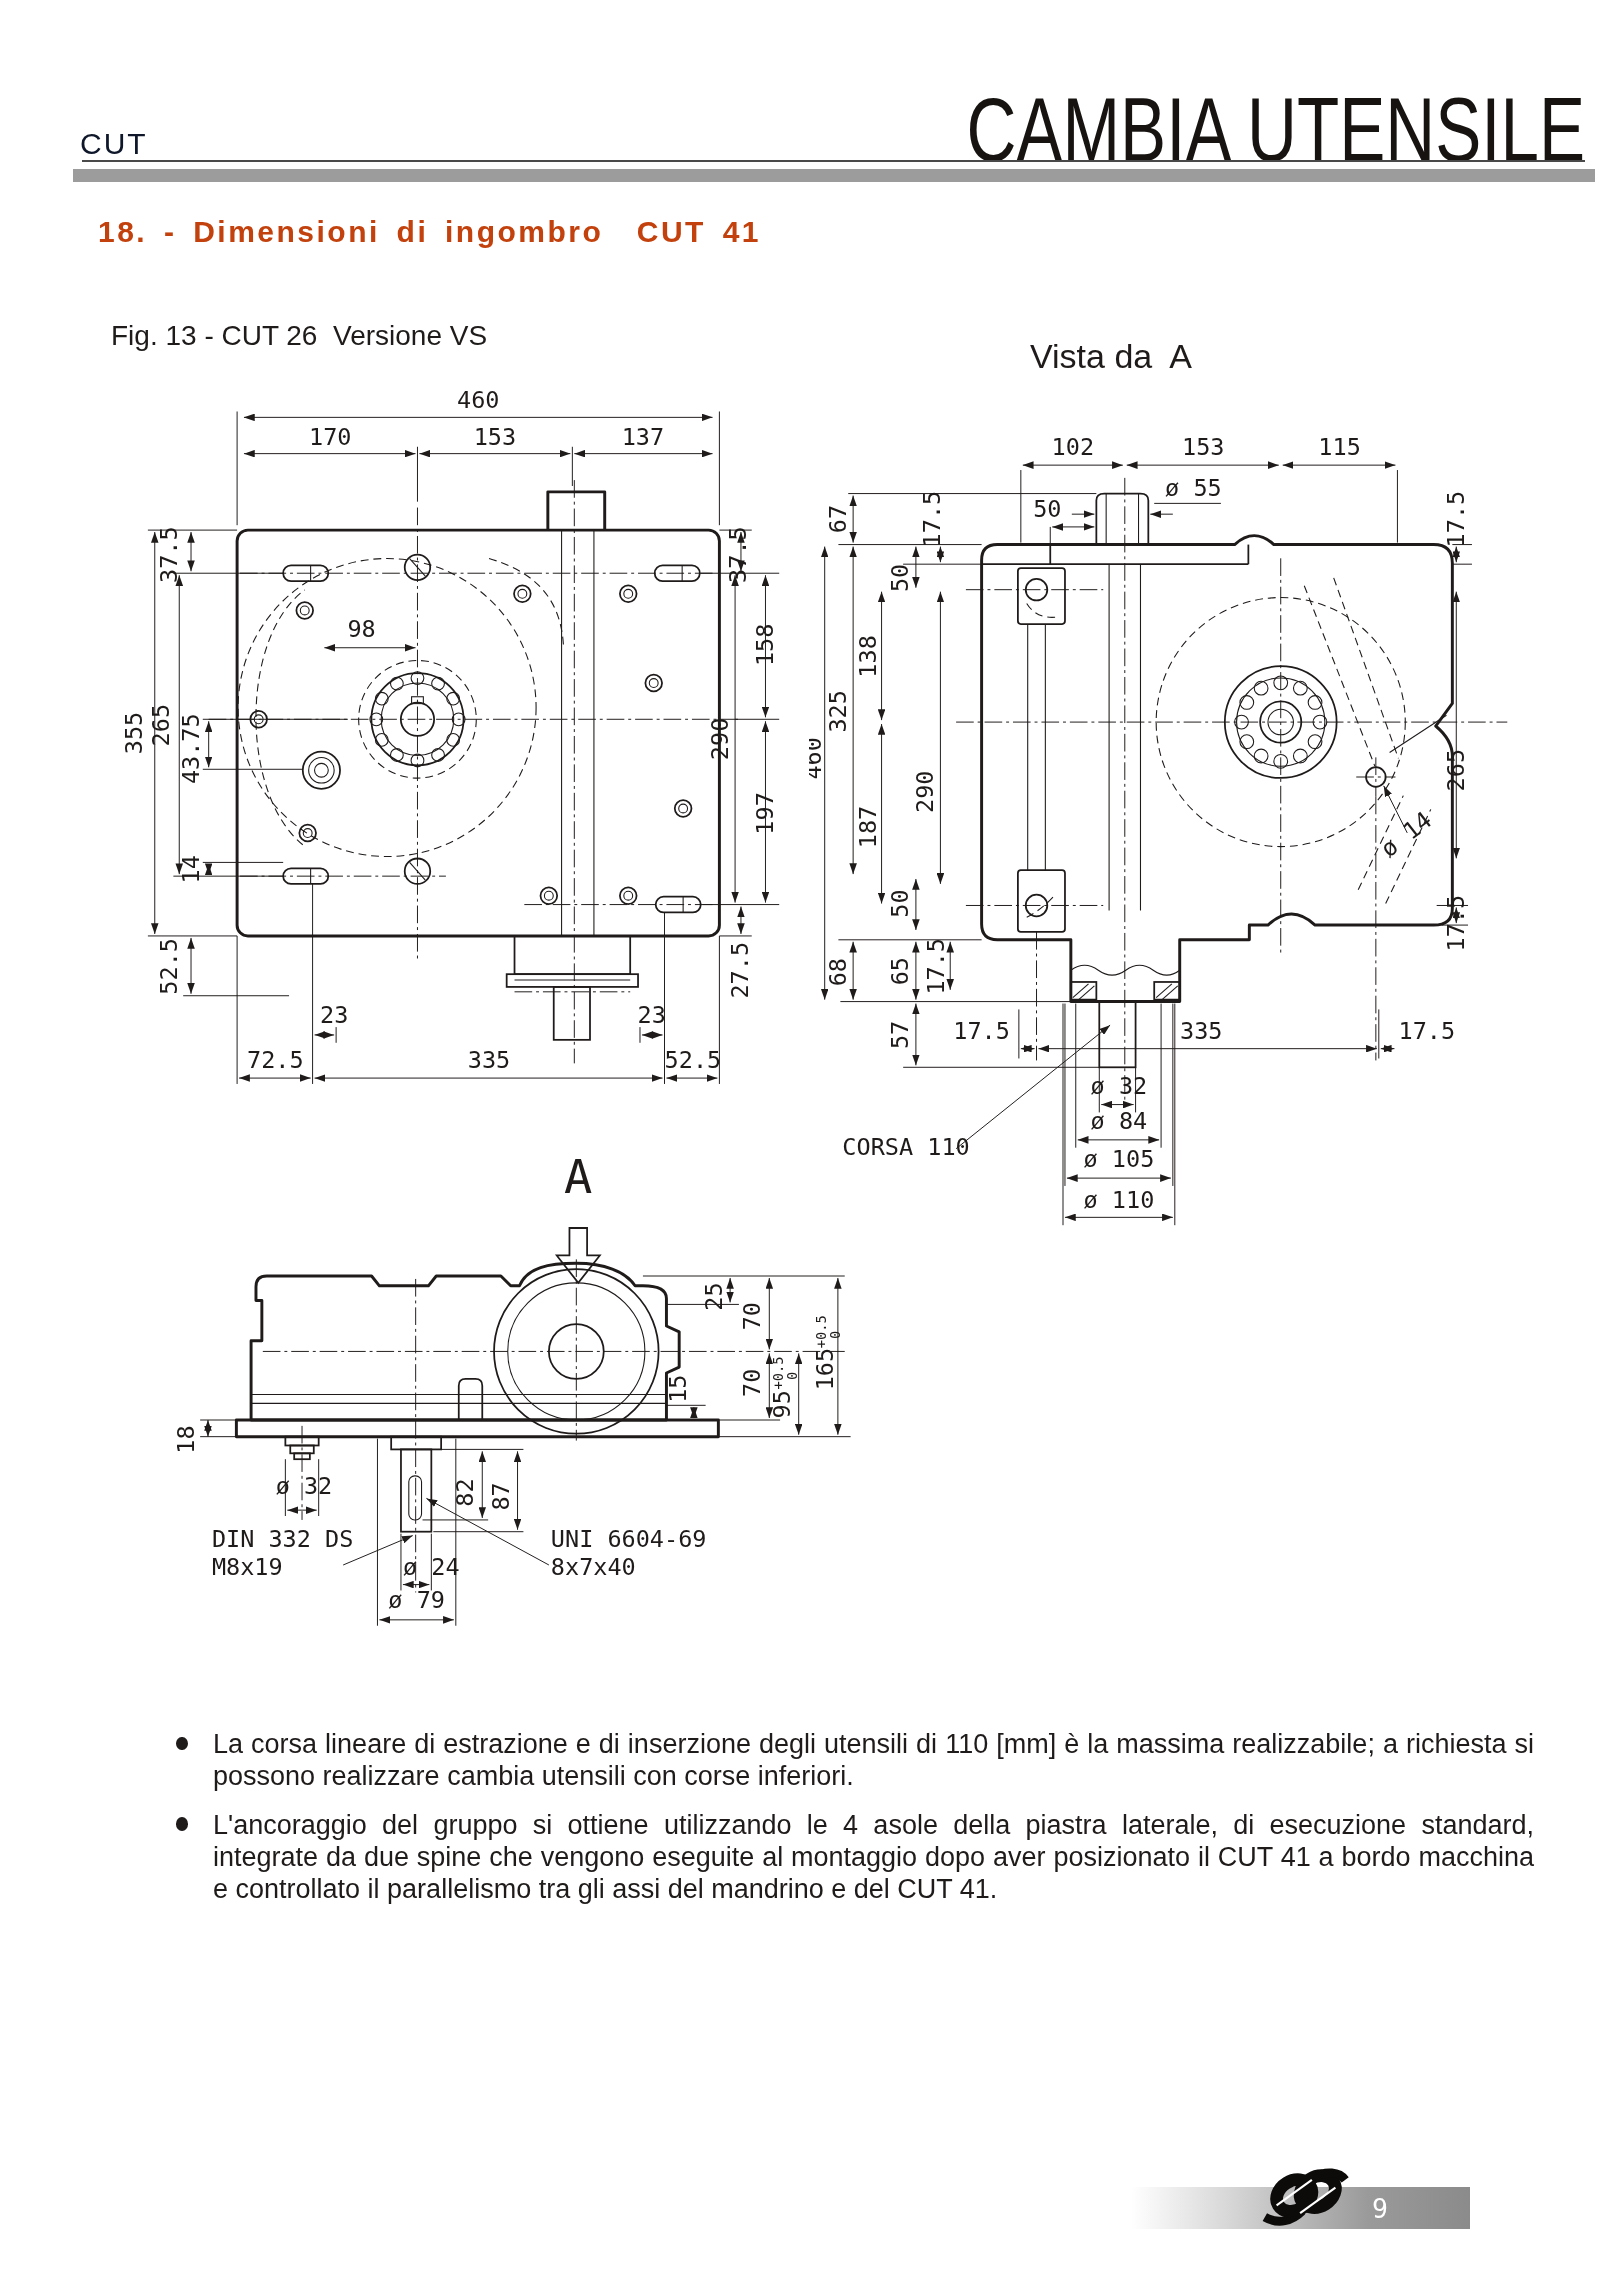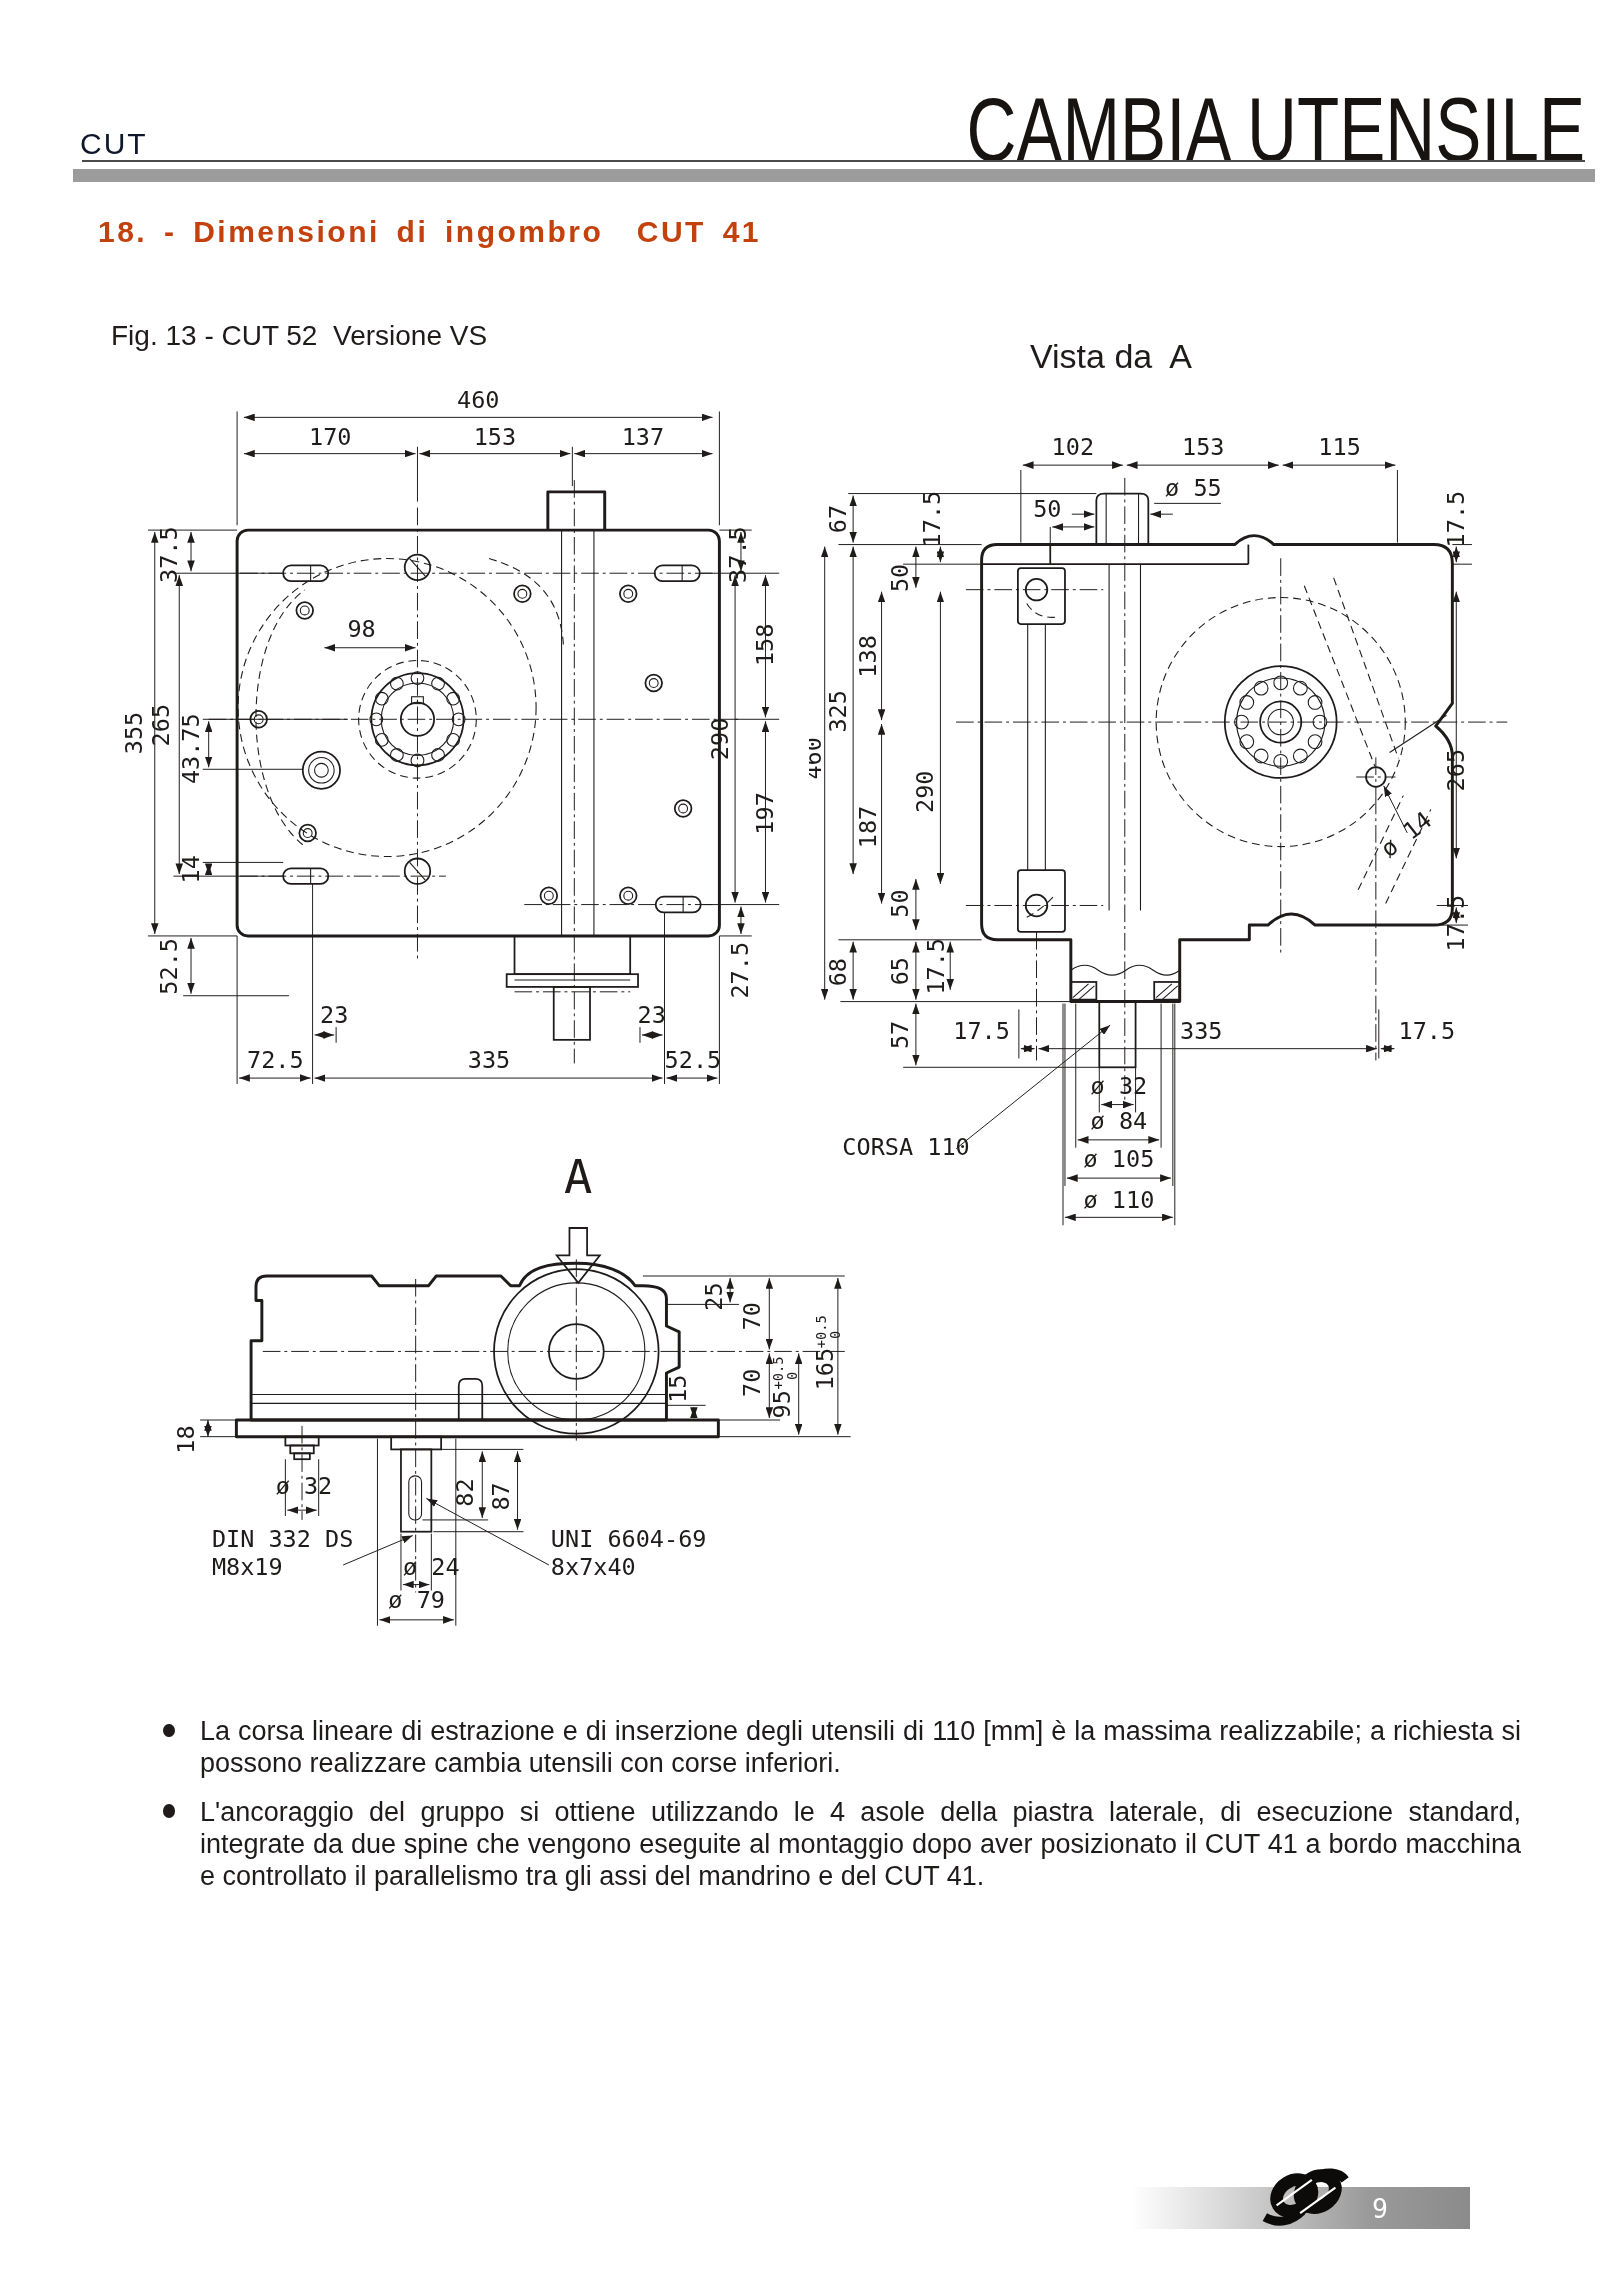--- a/index.html
+++ b/index.html
@@ -32,21 +32,21 @@
   .cl {stroke:#1f1b1a;fill:none;stroke-width:1;stroke-dasharray:18 4 3 4;}
   .ex {stroke:#1f1b1a;fill:none;stroke-width:1;}
   .dl {stroke:#1f1b1a;fill:none;stroke-width:1;}
   svg.fv .dl{marker-start:url(#ar1);marker-end:url(#ar1);}
   svg.sv .dl{marker-start:url(#ar2);marker-end:url(#ar2);}
   svg.bv .dl{marker-start:url(#ar3);marker-end:url(#ar3);}
   svg.sv .dle{stroke:#1f1b1a;stroke-width:1;fill:none;marker-end:url(#ar2);}
   svg.bv .dle{stroke:#1f1b1a;stroke-width:1;fill:none;marker-end:url(#ar3);}
 
   
-  .notes{position:absolute;left:157px;top:1715px;width:1364px;list-style:none;margin:0;padding:0;}
+  .notes{position:absolute;left:157px;top:1715px;width:1364px;list-style:none;margin:13px;padding:0;}
   .note{position:relative;padding-left:43px;font-size:27px;line-height:32px;text-align:justify;
         margin-bottom:16.7px;color:#1f1b1a;}
   .note .dot{position:absolute;left:5.9px;top:8.8px;width:11.8px;height:13.7px;border-radius:50%;background:#1f1b1a;}
 
   
   .footer-bar{position:absolute;left:1131px;top:2187px;width:339px;height:42px;
               background:linear-gradient(90deg,#ffffff 0%,#d8d8d8 28%,#9a9a9a 70%,#8b8b8b 100%);}
   .page-num{position:absolute;left:241px;top:5.9px;color:#ffffff;font-size:26.5px;
             font-family:"DejaVu Sans Mono",monospace;}
   .logo{position:absolute;left:1257px;top:2162px;}
@@ -55,21 +55,21 @@
 <body>
 
 <div id="page">
 
   <div class="header-code">CUT</div>
   <div class="header-title">CAMBIA UTENSILE</div>
   <div class="header-rule"></div>
   <div class="header-bar"></div>
   <div class="section-title">18. - Dimensioni di ingombro  CUT 41</div>
 
-  <div class="fig-caption">Fig. 13 - CUT 52  Versione VS</div>
+  <div class="fig-caption">Fig. 13 - CUT 26  Versione VS</div>
   <div class="view-title">Vista da  A</div>
 
   <svg class="drawing fv" width="696" height="704" viewBox="0 0 710 718">
     <defs>
       <marker id="ar1" viewBox="0 0 10 7" refX="10" refY="3.5" markerWidth="11" markerHeight="7.7" markerUnits="userSpaceOnUse" orient="auto-start-reverse">
         <path d="M0,0 L10,3.5 L0,7 z" fill="#1f1b1a"></path>
       </marker>
     </defs>
     <g>
 

